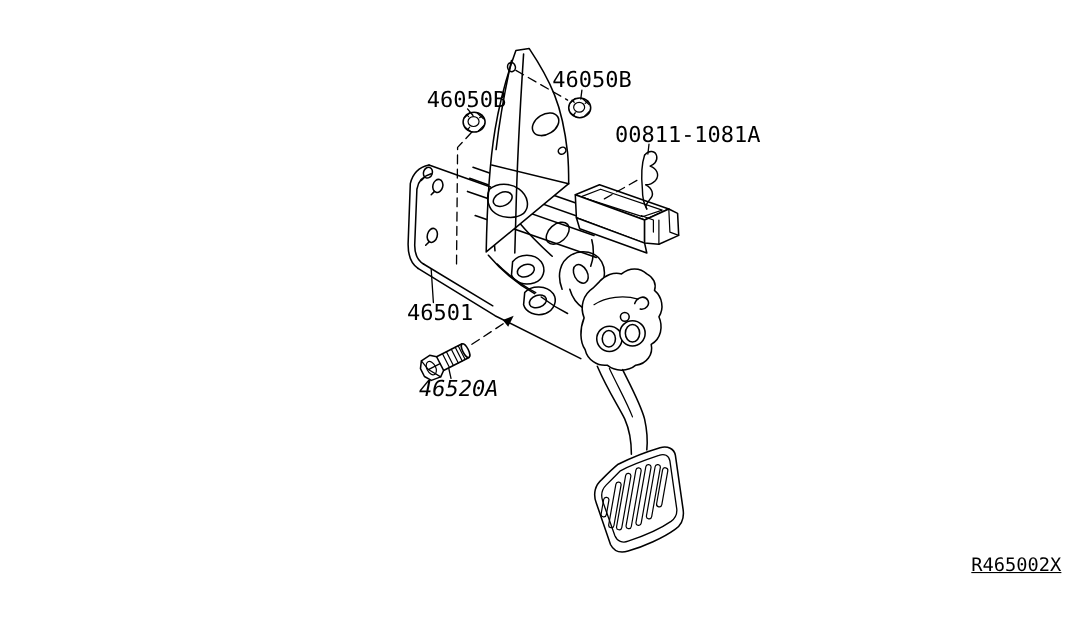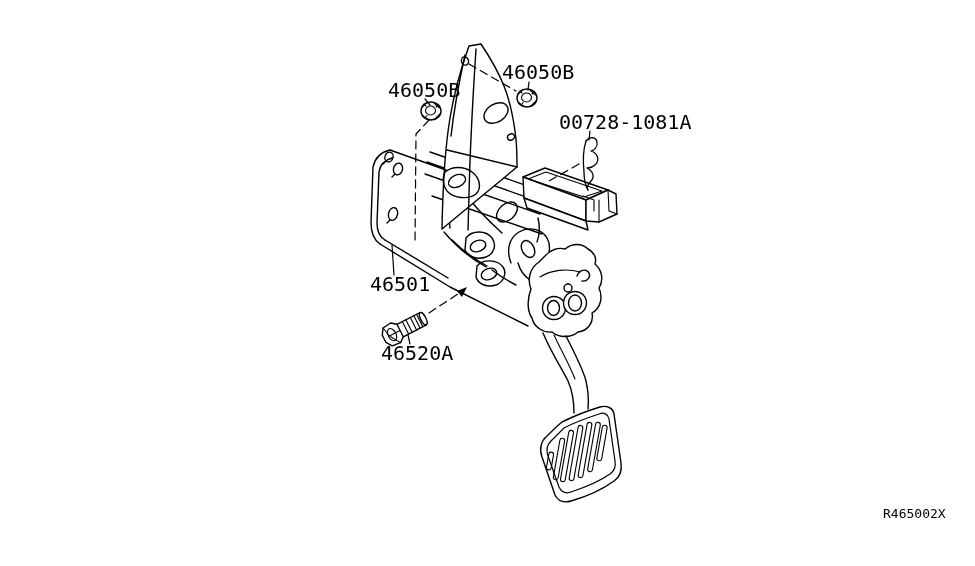--- a/index.html
+++ b/index.html
@@ -10,22 +10,22 @@
   }
   .stage svg{position:absolute;left:0;top:0;}
   .part-label{
     position:absolute;font-size:20px;line-height:18px;color:#000;
     white-space:nowrap;user-select:none;
   }
   .lbl-46050b-left {left:388px;top:81px;}
   .lbl-46050b-right{left:502px;top:63px;}
   .lbl-clip        {left:559px;top:113px;}
   .lbl-bracket     {left:370px;top:275px;text-align:right;}
-  .lbl-bolt        {left:381px;top:344px;}
-  .ref-code        {position:absolute;left:883px;top:505px;font-size:13px;line-height:18px;color:#000;white-space:nowrap;}
+  .lbl-bolt        {left:381px;top:344px;font-style:italic;}
+  .ref-code        {position:absolute;left:883px;top:505px;font-size:17px;line-height:18px;color:#000;white-space:nowrap;text-decoration:underline;}
 </style>
 </head>
 <body>
 
 <div class="stage">
 
   <svg width="975" height="566" viewBox="0 0 975 566">
     <g stroke="#000" stroke-width="1.4" fill="none" stroke-linecap="round" stroke-linejoin="round">
 
       <g>
@@ -161,21 +161,21 @@
         <path d="M394,275 L392,245"></path>
         <path d="M410,344 L408,335"></path>
       </g>
     </g>
   </svg>
 
   <div class="part-label lbl-46050b-left">46050B</div>
 
   <div class="part-label lbl-46050b-right">46050B</div>
 
-  <div class="part-label lbl-clip">00728-1081A</div>
+  <div class="part-label lbl-clip">00811-1081A</div>
 
   <div class="part-label lbl-bracket">46501</div>
 
   <div class="part-label lbl-bolt">46520A</div>
 
   <div class="ref-code">R465002X</div>
 
 </div>
 
 </body></html>

